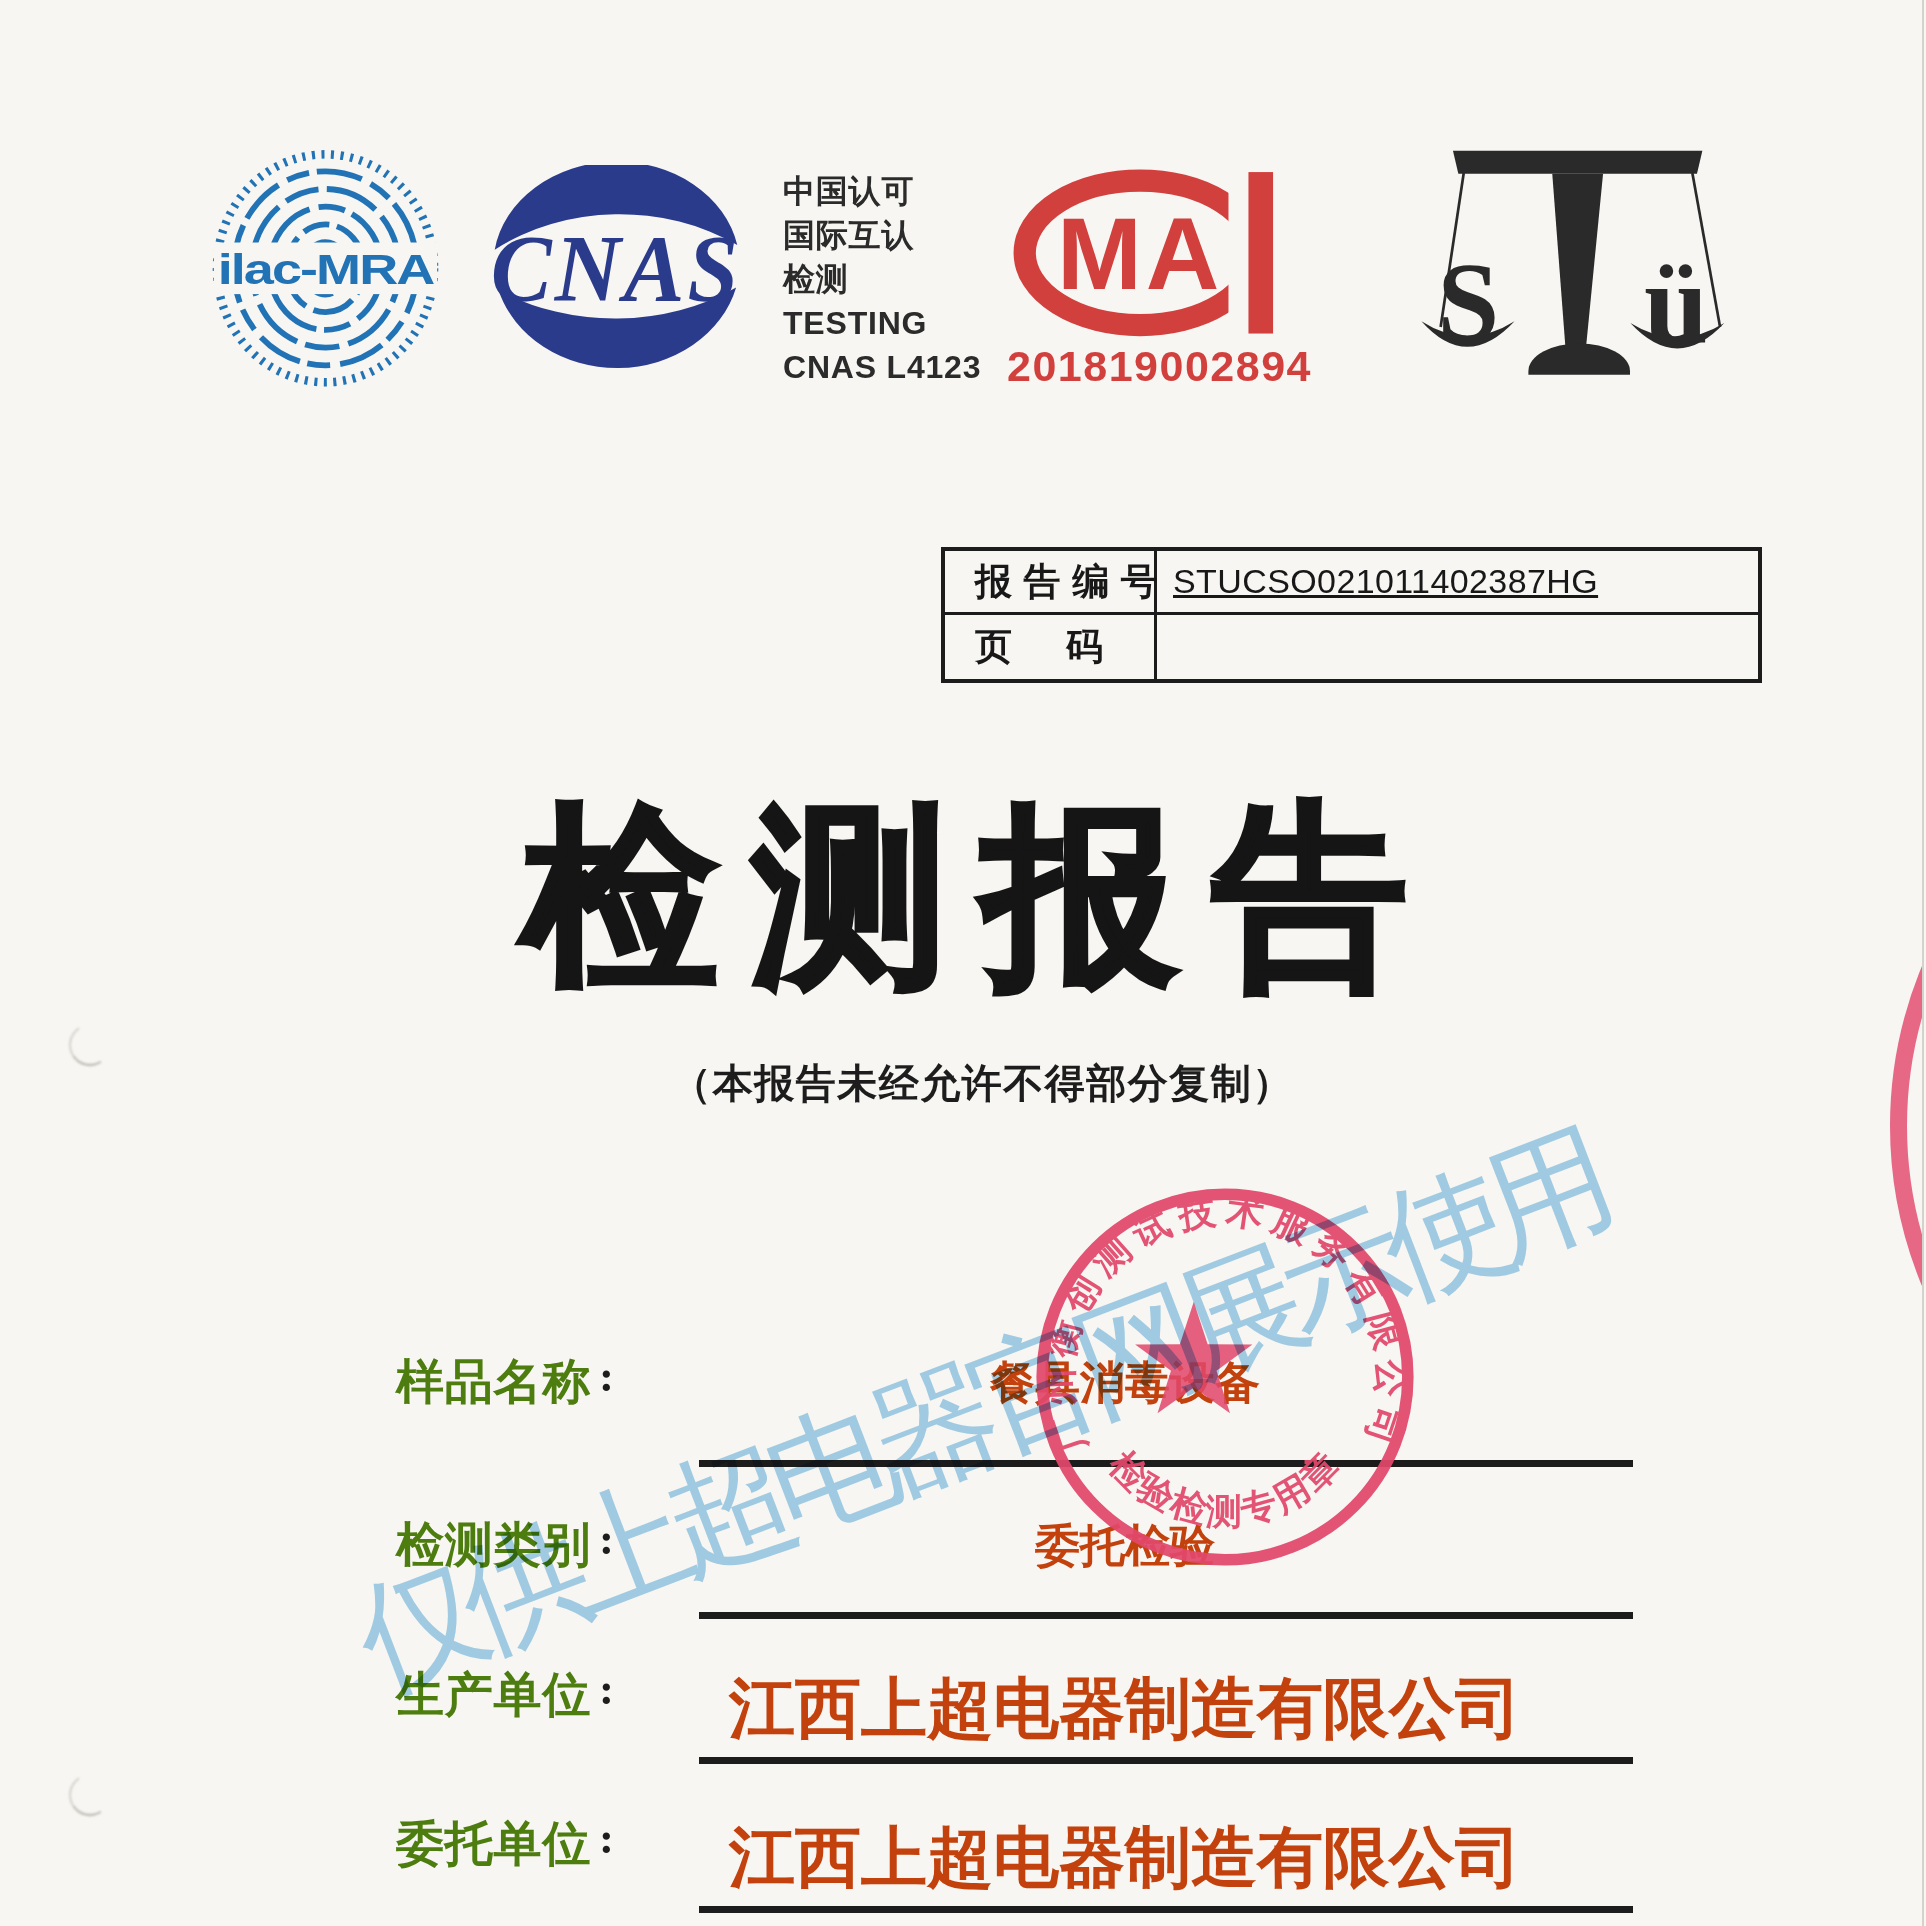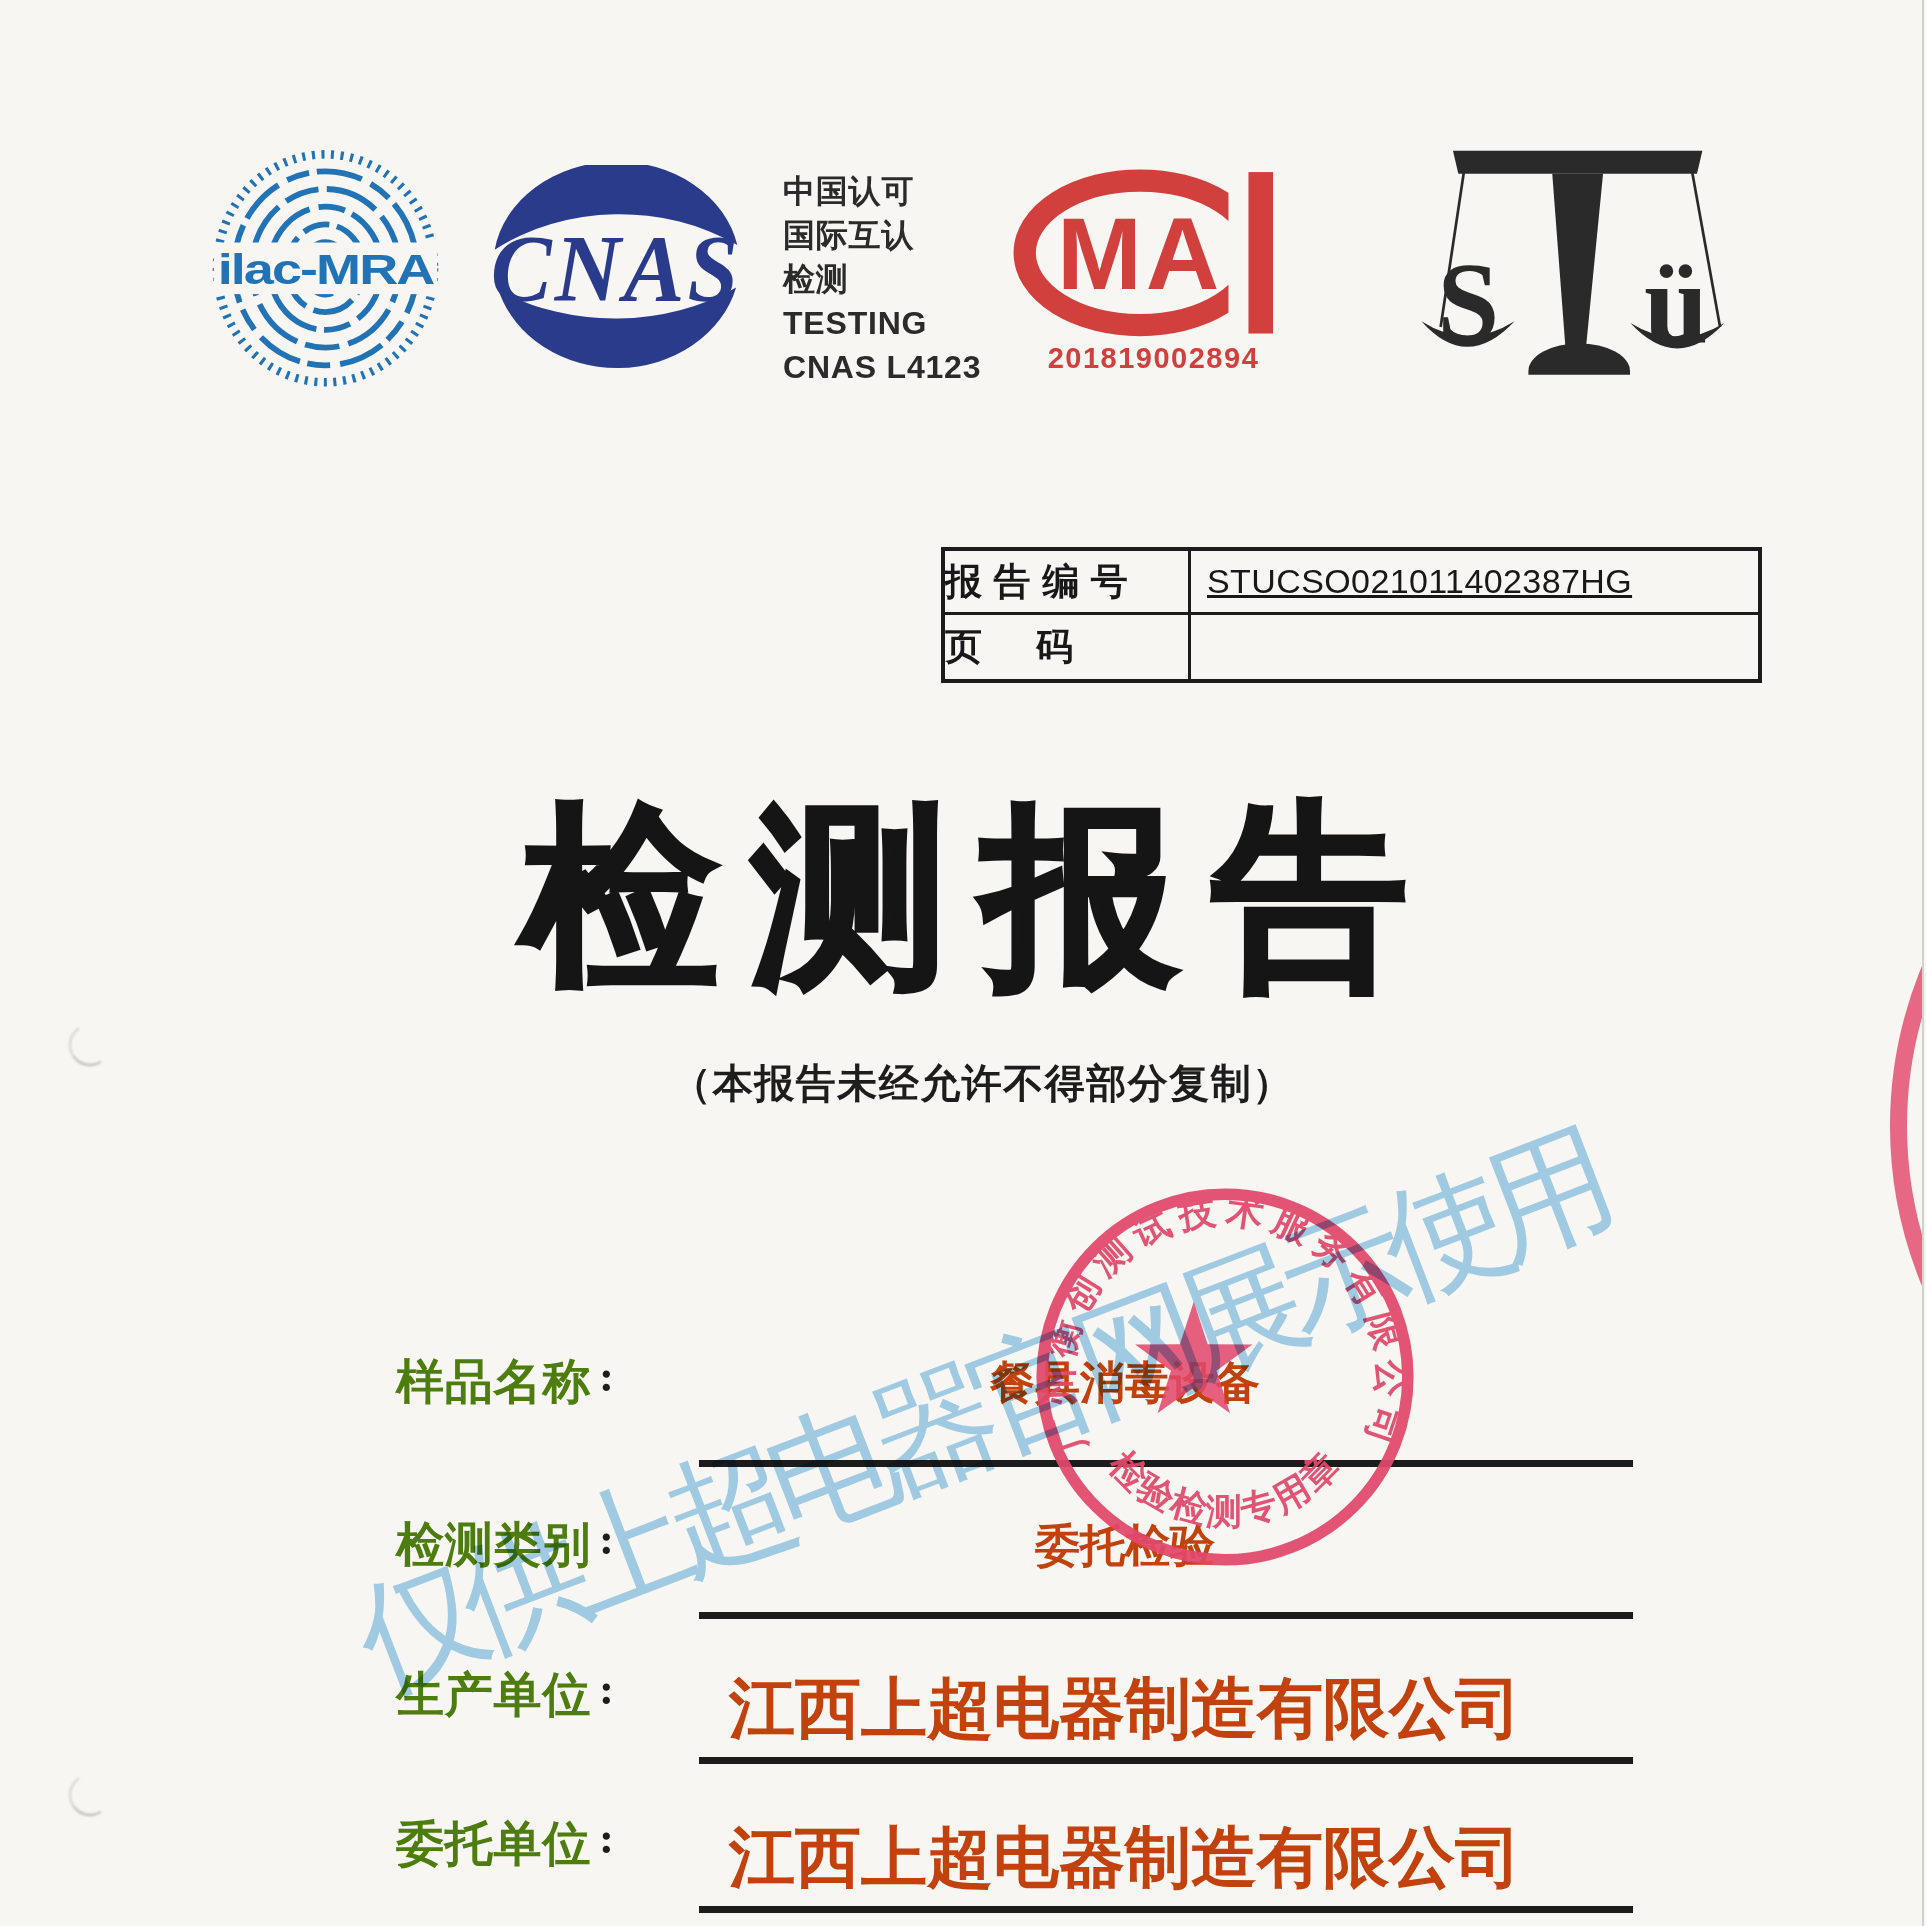--- a/index.html
+++ b/index.html
@@ -13,31 +13,31 @@
 
   
   .ilac-svg{left:210px;top:150px;width:231px;height:237px;}
   .cnas-svg{left:485px;top:165px;width:262px;height:206px;}
   .accred{left:783px;top:157px;width:216px;margin-top:12px;}
   .accred .line{display:block;font-family:"Liberation Sans","DejaVu Sans",sans-serif;
     font-weight:700;font-size:32px;line-height:44px;color:#2b2b2b;letter-spacing:0.8px;white-space:nowrap;}
   .cma-svg{left:1013px;top:169px;width:281px;height:168px;}
   .cma-number{left:1007px;top:342px;width:293px;text-align:center;
     font-family:"Liberation Sans","DejaVu Sans",sans-serif;font-weight:700;
-    font-size:29px;letter-spacing:1.5px;color:#d2403e;white-space:nowrap;}
+    font-size:43px;letter-spacing:1.5px;color:#d2403e;white-space:nowrap;}
   .stu-svg{left:1406px;top:146px;width:331px;height:231px;}
 
   
   .info-table{left:941px;top:547px;width:821px;height:136px;
     border:4.6px solid #1c1c1c;box-sizing:border-box;background:transparent;}
   .info-row{display:flex;height:64px;box-sizing:border-box;}
   .info-row.first{border-bottom:3.9px solid #1c1c1c;}
   .info-cell{display:flex;align-items:center;box-sizing:border-box;
     font-family:"Liberation Sans","DejaVu Sans",sans-serif;color:#181818;}
-  .info-label{width:246px;border-right:3.1px solid #1c1c1c;
+  .info-label{width:212px;border-right:3.1px solid #1c1c1c;padding-left:30px;
     font-size:37px;font-weight:600;letter-spacing:11.6px;white-space:nowrap;}
   .info-label.wide{letter-spacing:54px;}
   .info-value{flex:1;padding-left:16px;font-size:34px;font-weight:500;
     letter-spacing:0.4px;white-space:nowrap;text-decoration:underline;}
 
   
   .doc-title{left:0;top:797px;width:1965px;text-align:center;
     font-family:"DejaVu Sans","Liberation Sans",sans-serif;
     font-weight:900;font-size:195px;line-height:200px;letter-spacing:35px;
     color:#151515;-webkit-text-stroke:4.6px #151515;white-space:nowrap;}

